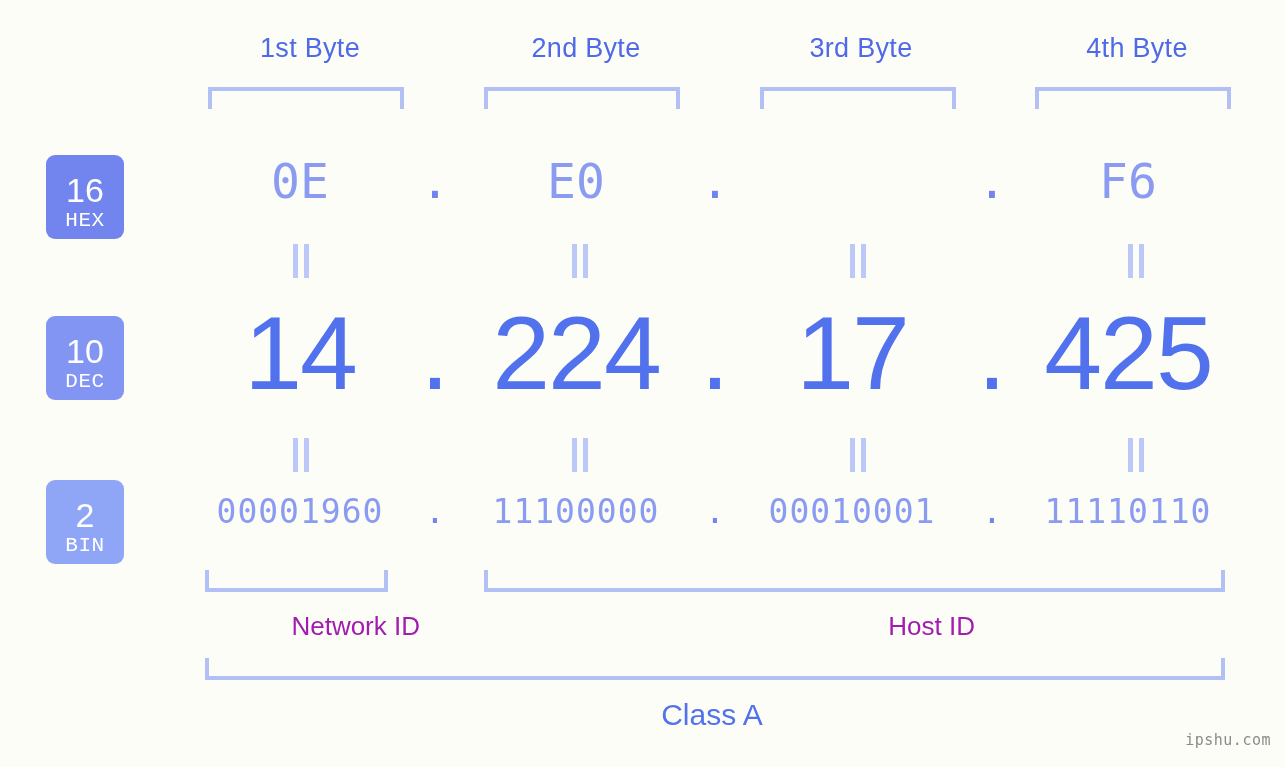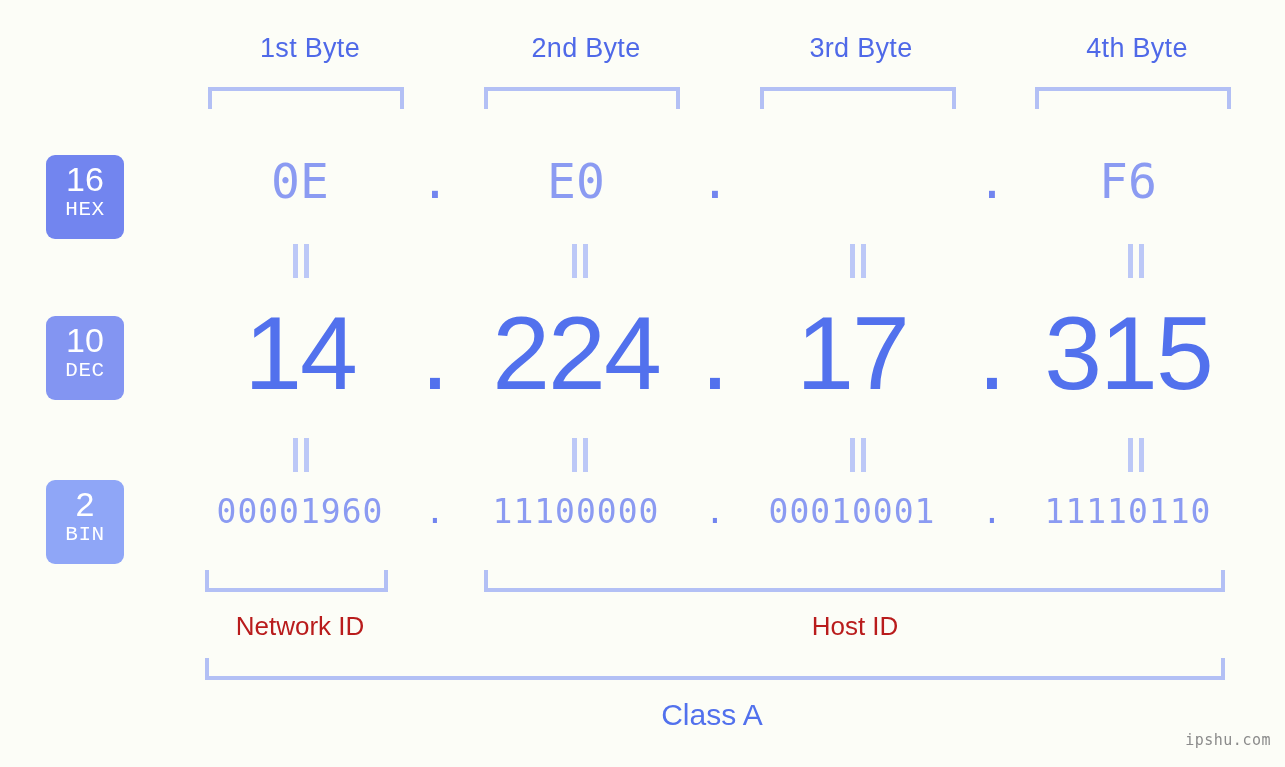--- a/index.html
+++ b/index.html
@@ -57,21 +57,21 @@
 
   
   .badge {
     position: absolute;
     left: 46px;
     width: 78px;
     border-radius: 9px;
     color: #ffffff;
     text-align: center;
     box-sizing: border-box;
-    padding-top: 5px;
+    padding-top: 16px;
   }
   .badge .badge-num {
     display: block;
     font-size: 34px;
     line-height: 38px;
     font-weight: 400;
   }
   .badge .badge-sub {
     display: block;
     font-size: 21px;
@@ -171,23 +171,23 @@
     height: 34px;
     background: #bcc8f7;
     display: block;
   }
   .eq i.a { left: 5px; }
   .eq i.b { left: 16px; }
 
   
   .sec-label {
     position: absolute;
-    text-align: center;
+    text-align: right;
     font-size: 26px;
-    color: #b91c1c;
+    color: #a21caf;
     white-space: nowrap;
   }
 
   .class-label {
     position: absolute;
     text-align: center;
     font-size: 30px;
     color: #5271ed;
     white-space: nowrap;
   }
@@ -257,21 +257,21 @@
       <i class="b"></i>
     </div>
 
   <div class="row-dec">
     <div class="cell dec-val" style="left:30px;">14</div>
     <div class="cell dec-dot" style="left:265px;">.</div>
     <div class="cell dec-val" style="left:306px;">224</div>
     <div class="cell dec-dot" style="left:545px;">.</div>
     <div class="cell dec-val" style="left:582px;">17</div>
     <div class="cell dec-dot" style="left:822px;">.</div>
-    <div class="cell dec-val" style="left:858px;">315</div>
+    <div class="cell dec-val" style="left:858px;">425</div>
   </div>
 
   <div class="eq" style="left:288px; top:438px;">
       <i class="a"></i>
       <i class="b"></i>
     </div>
   <div class="eq" style="left:567px; top:438px;">
       <i class="a"></i>
       <i class="b"></i>
     </div>

